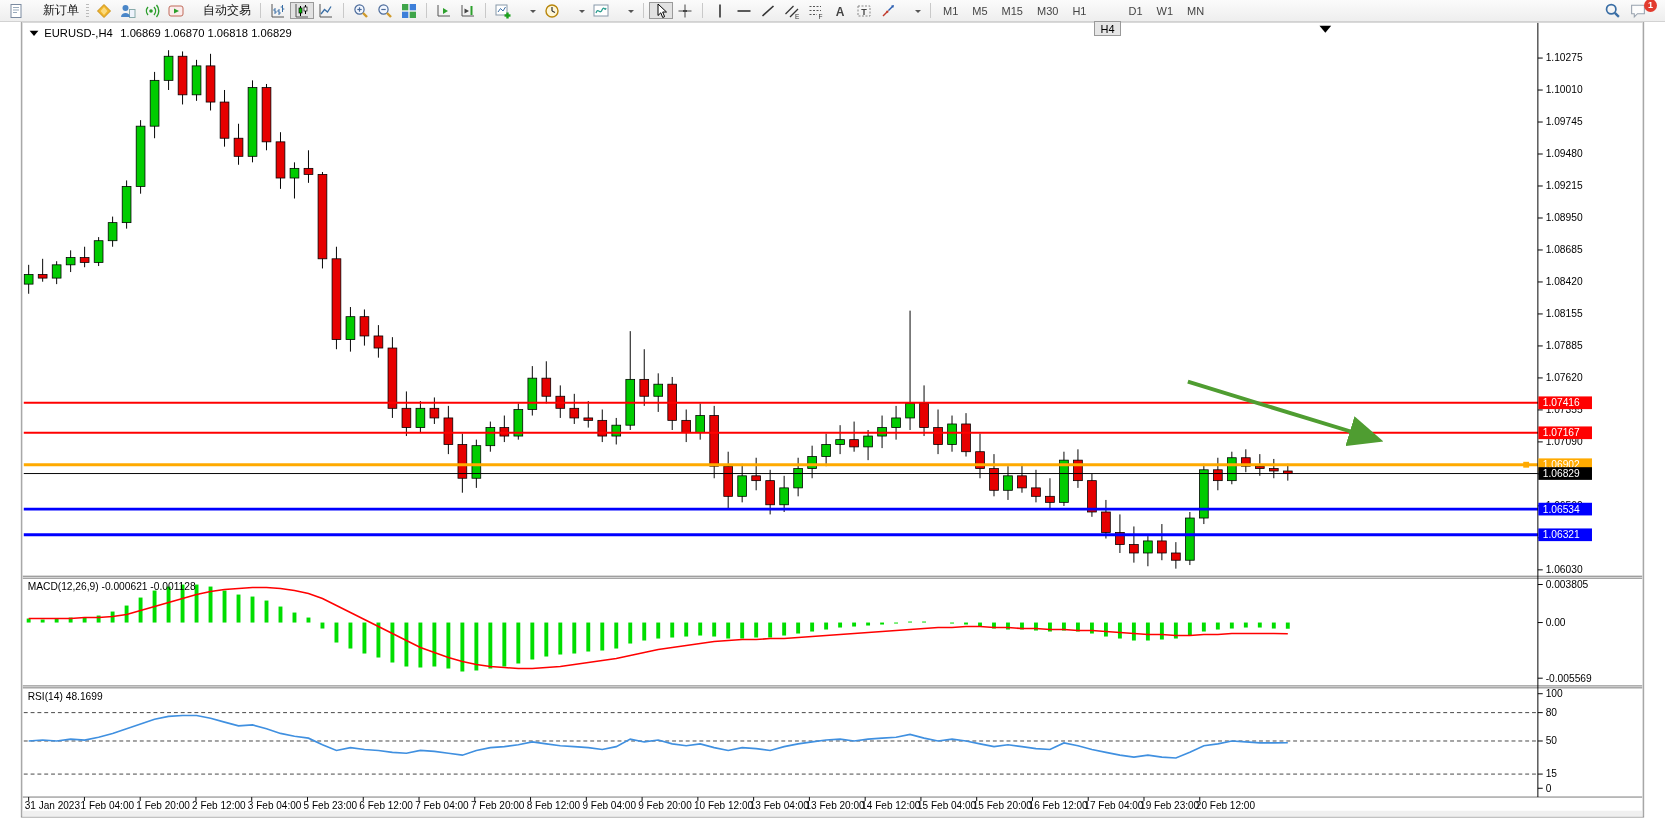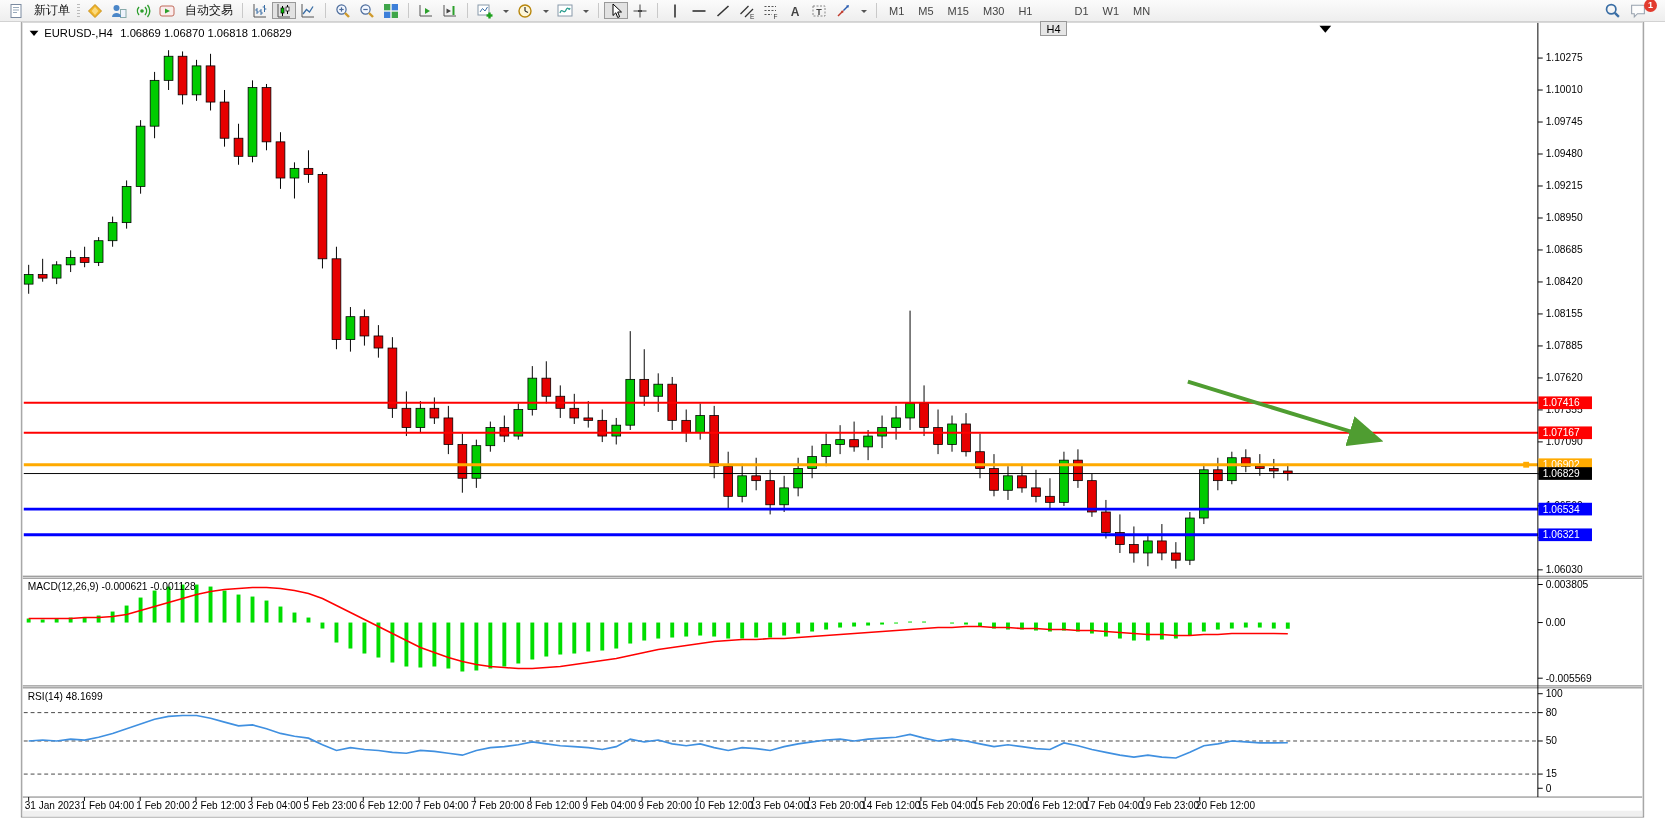--- a/index.html
+++ b/index.html
@@ -1,20 +1,20 @@
 <!DOCTYPE html>
 <html><head>
 <meta charset="utf-8">
 <style>
   html,body{margin:0;padding:0;background:#fff;width:1665px;height:838px;overflow:hidden;
     font-family:"Liberation Sans",sans-serif;}
   
   .toolbar{height:21px;background:linear-gradient(#fbfbfb,#eeeeee);border-bottom:1px solid #d2d2d2;
     display:flex;align-items:center;padding:0 4px;position:relative;z-index:5;}
-  .tb{display:inline-flex;align-items:center;gap:10px;padding:1px 3px;border:1px solid transparent;
+  .tb{display:inline-flex;align-items:center;gap:19px;padding:1px 3px;border:1px solid transparent;
     height:17px;box-sizing:border-box;cursor:default;}
   .tb.pressed{background:#e2e2e2;border-color:#9a9a9a;}
   .tb svg{display:block;}
   .tblabel{font-size:12px;color:#111;white-space:nowrap;}
   .sep{width:1px;height:15px;background:#c9c9c9;margin:0 5px;flex:0 0 auto;}
   .grip{width:3px;height:14px;margin:0 3px;background:repeating-linear-gradient(#bbb 0 1px,transparent 1px 3px);flex:0 0 auto;}
   .caret{width:0;height:0;border:3px solid transparent;border-top-color:#555;margin-top:4px;}
   .tf{font-size:11px;color:#444;padding:1px 5px;border:1px solid transparent;margin:0 1px;height:15px;line-height:13px;box-sizing:border-box;}
   .tf.active{background:#e6e6e6;border-color:#999;color:#000;margin-top:36px;}
   .right-cluster{margin-left:auto;display:inline-flex;align-items:center;}

